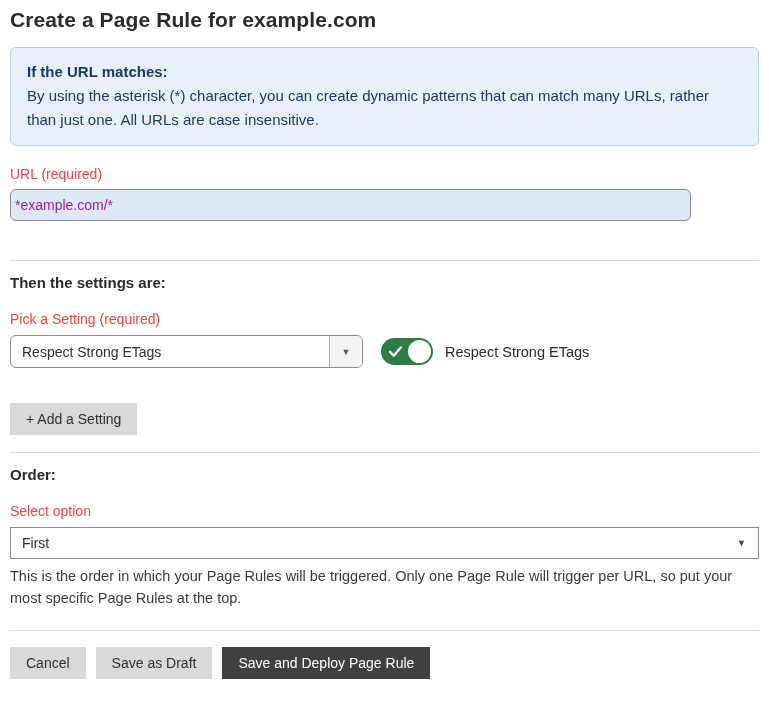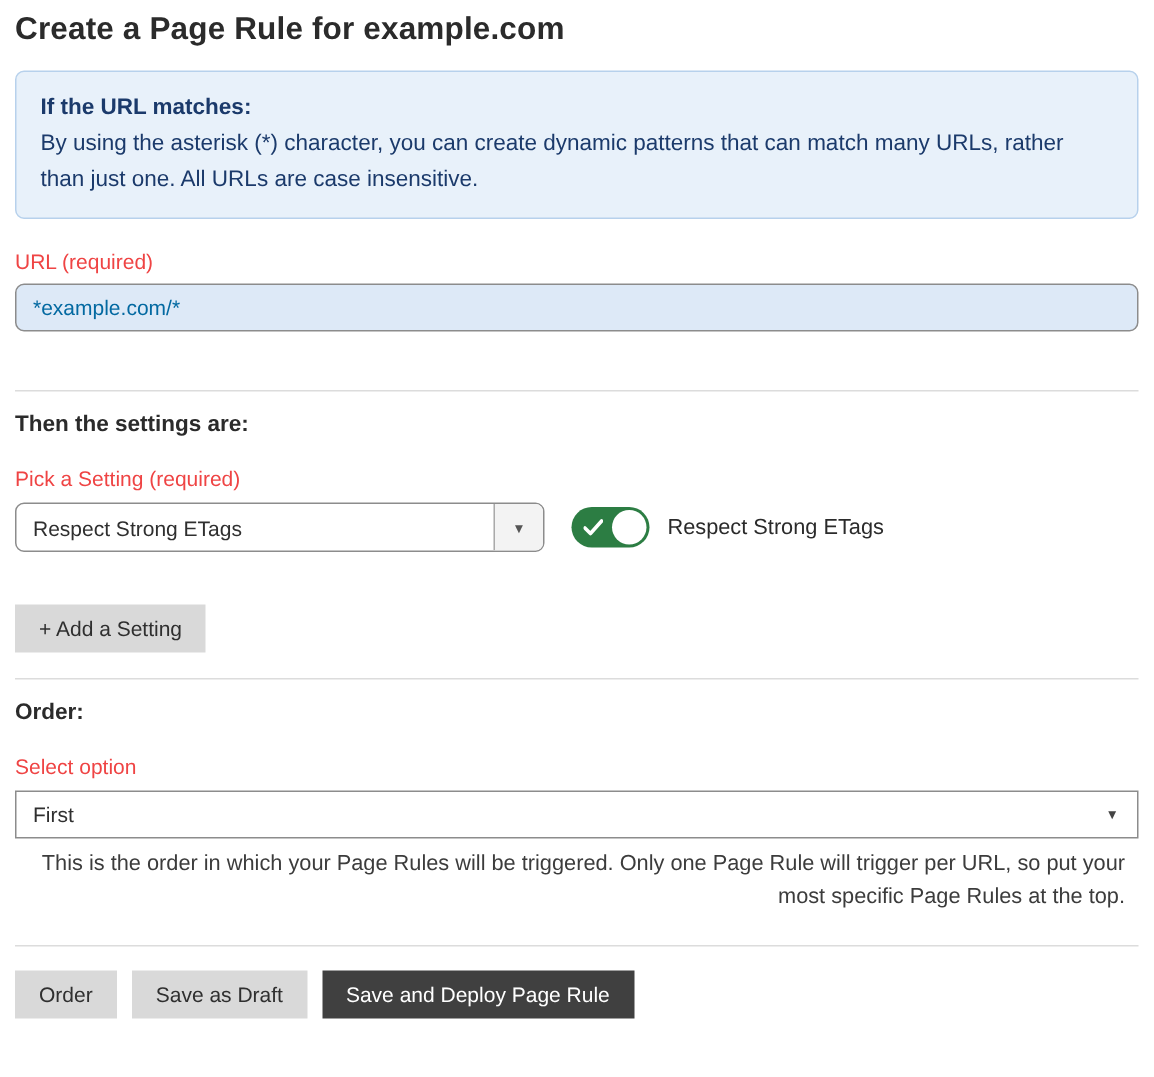--- a/index.html
+++ b/index.html
@@ -41,30 +41,30 @@
   
   .field-label {
     font-size: 14px;
     color: #ef4444;
     margin-top: 20px;
   }
 
   
   .url-input {
     display: block;
-    width: 749px;
+    width: 681px;
     height: 32px;
     margin-top: 7px;
     background: #dde9f7;
     border: 1px solid #8c8c8c;
     border-radius: 6px;
-    padding: 0 11px;
+    padding: 0 4px;
     font-family: "Liberation Sans", "DejaVu Sans", sans-serif;
     font-size: 14px;
-    color: #0369a1;
+    color: #a21caf;
     outline: none;
   }
 
   .divider {
     border: none;
     border-top: 1px solid #dcdcdc;
     height: 0;
   }
   .divider-1 { margin-top: 39px; }
   .divider-2 { margin-top: 17px; }
@@ -187,21 +187,20 @@
     color: #444444;
     font-size: 9px;
     margin-right: 7px;
   }
   .help-text {
     margin-top: 6px;
     font-size: 14.5px;
     line-height: 22px;
     color: #3c3c3c;
     max-width: 740px;
-    text-align: right;
   }
 
   .footer {
     margin-top: 16px;
     display: flex;
     gap: 10px;
   }
 </style>
 </head>
 <body>
@@ -249,18 +248,18 @@
   <div class="order-select">
     <span>First</span>
     <span class="chev">▼</span>
   </div>
 
   <div class="help-text">This is the order in which your Page Rules will be triggered. Only one Page Rule will trigger per URL, so put your most specific Page Rules at the top.</div>
 
   <hr class="divider divider-3">
 
   <div class="footer">
-    <button class="btn btn-gray">Order</button>
+    <button class="btn btn-gray">Cancel</button>
     <button class="btn btn-gray">Save as Draft</button>
     <button class="btn btn-blue">Save and Deploy Page Rule</button>
   </div>
 
 </div>
 
 </body></html>

